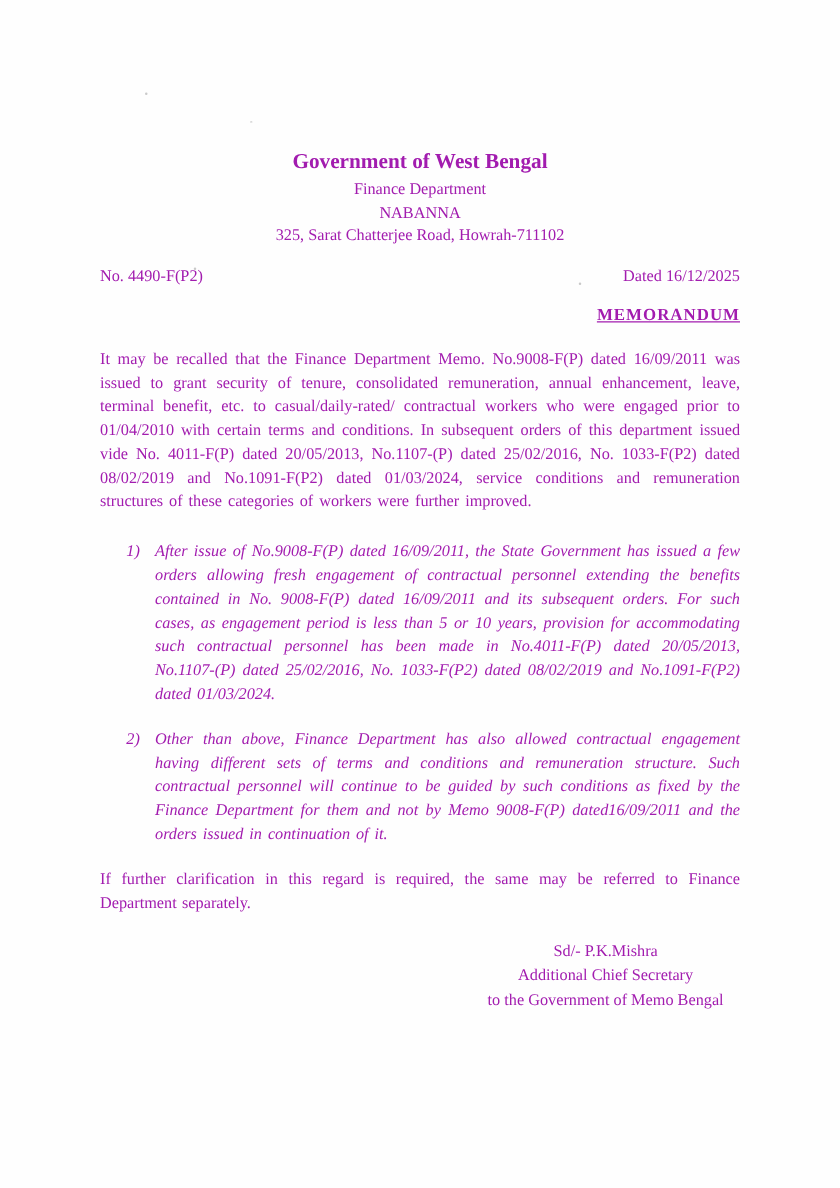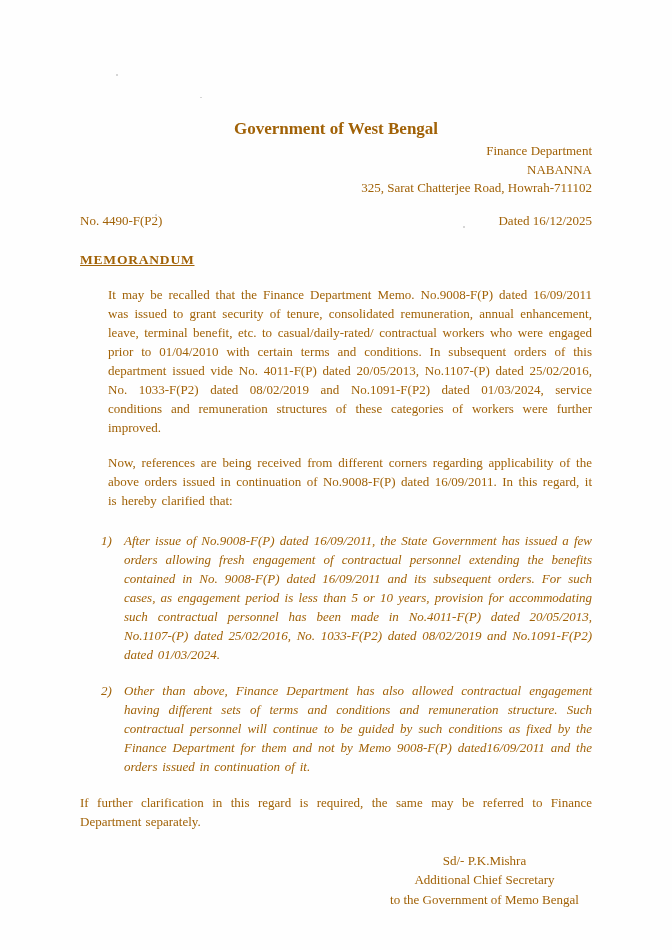--- a/index.html
+++ b/index.html
@@ -7,57 +7,56 @@
   body {
     font-family: "Liberation Serif", "DejaVu Serif", serif;
     -webkit-font-smoothing: antialiased;
   }
   .page {
     position: relative;
     width: 672px;
     height: 950px;
     margin: 0 auto;
     background: #fefefe;
-    color: #a16207;
+    color: #a21caf;
     overflow: hidden;
   }
   .content {
     width: 512px;
     margin: 0 auto;
     padding-top: 118px;
     font-size: 13px;
     line-height: 19px;
   }
   .letterhead { text-align: center; }
   .letterhead .org {
     font-size: 17px;
     font-weight: bold;
     line-height: 22px;
     margin-bottom: 2px;
   }
-  .letterhead .line { line-height: 18.5px; text-align: right; }
+  .letterhead .line { line-height: 18.5px; }
   .ref-row {
     display: flex;
     justify-content: space-between;
     margin-top: 13px;
     font-family: Liberation Serif, serif;
   }
   .memo-title {
-    text-align: left;
+    text-align: right;
     font-weight: bold;
     text-decoration: underline;
     letter-spacing: 0.8px;
-    margin-top: 20px;
+    margin-top: 12px;
     font-size: 13.5px;
   }
   .para {
     margin-top: 16px;
     text-align: justify;
     word-spacing: 1.5px;
-    margin-left: 28px;
   }
   .list { margin-top: 21px; margin-left: 21px; }
   .list-item {
     position: relative;
     padding-left: 23px;
     font-style: italic;
     text-align: justify;
     word-spacing: 1.5px;
     margin-bottom: 17px;
   }
@@ -96,21 +95,20 @@
 
     <div class="ref-row">
       <span>No. 4490-F(P2)</span>
       <span>Dated 16/12/2025</span>
     </div>
 
     <div class="memo-title">MEMORANDUM</div>
 
     <div class="para">It may be recalled that the Finance Department Memo. No.9008-F(P) dated 16/09/2011 was issued to grant security of tenure, consolidated remuneration, annual enhancement, leave, terminal benefit, etc. to casual/daily-rated/ contractual workers who were engaged prior to 01/04/2010 with certain terms and conditions. In subsequent orders of this department issued vide No. 4011-F(P) dated 20/05/2013, No.1107-(P) dated 25/02/2016, No. 1033-F(P2) dated 08/02/2019 and No.1091-F(P2) dated 01/03/2024, service conditions and remuneration structures of these categories of workers were further improved.</div>
 
-    <div class="para">Now, references are being received from different corners regarding applicability of the above orders issued in continuation of No.9008-F(P) dated 16/09/2011. In this regard, it is hereby clarified that:</div>
 
     <div class="list">
       <div class="list-item">
         <span class="marker">1)</span>
         <span>After issue of No.9008-F(P) dated 16/09/2011, the State Government has issued a few orders allowing fresh engagement of contractual personnel extending the benefits contained in No. 9008-F(P) dated 16/09/2011 and its subsequent orders. For such cases, as engagement period is less than 5 or 10 years, provision for accommodating such contractual personnel has been made in No.4011-F(P) dated 20/05/2013, No.1107-(P) dated 25/02/2016, No. 1033-F(P2) dated 08/02/2019 and No.1091-F(P2) dated 01/03/2024.</span>
       </div>
       <div class="list-item">
         <span class="marker">2)</span>
         <span>Other than above, Finance Department has also allowed contractual engagement having different sets of terms and conditions and remuneration structure. Such contractual personnel will continue to be guided by such conditions as fixed by the Finance Department for them and not by Memo 9008-F(P) dated16/09/2011 and the orders issued in continuation of it.</span>
       </div>

